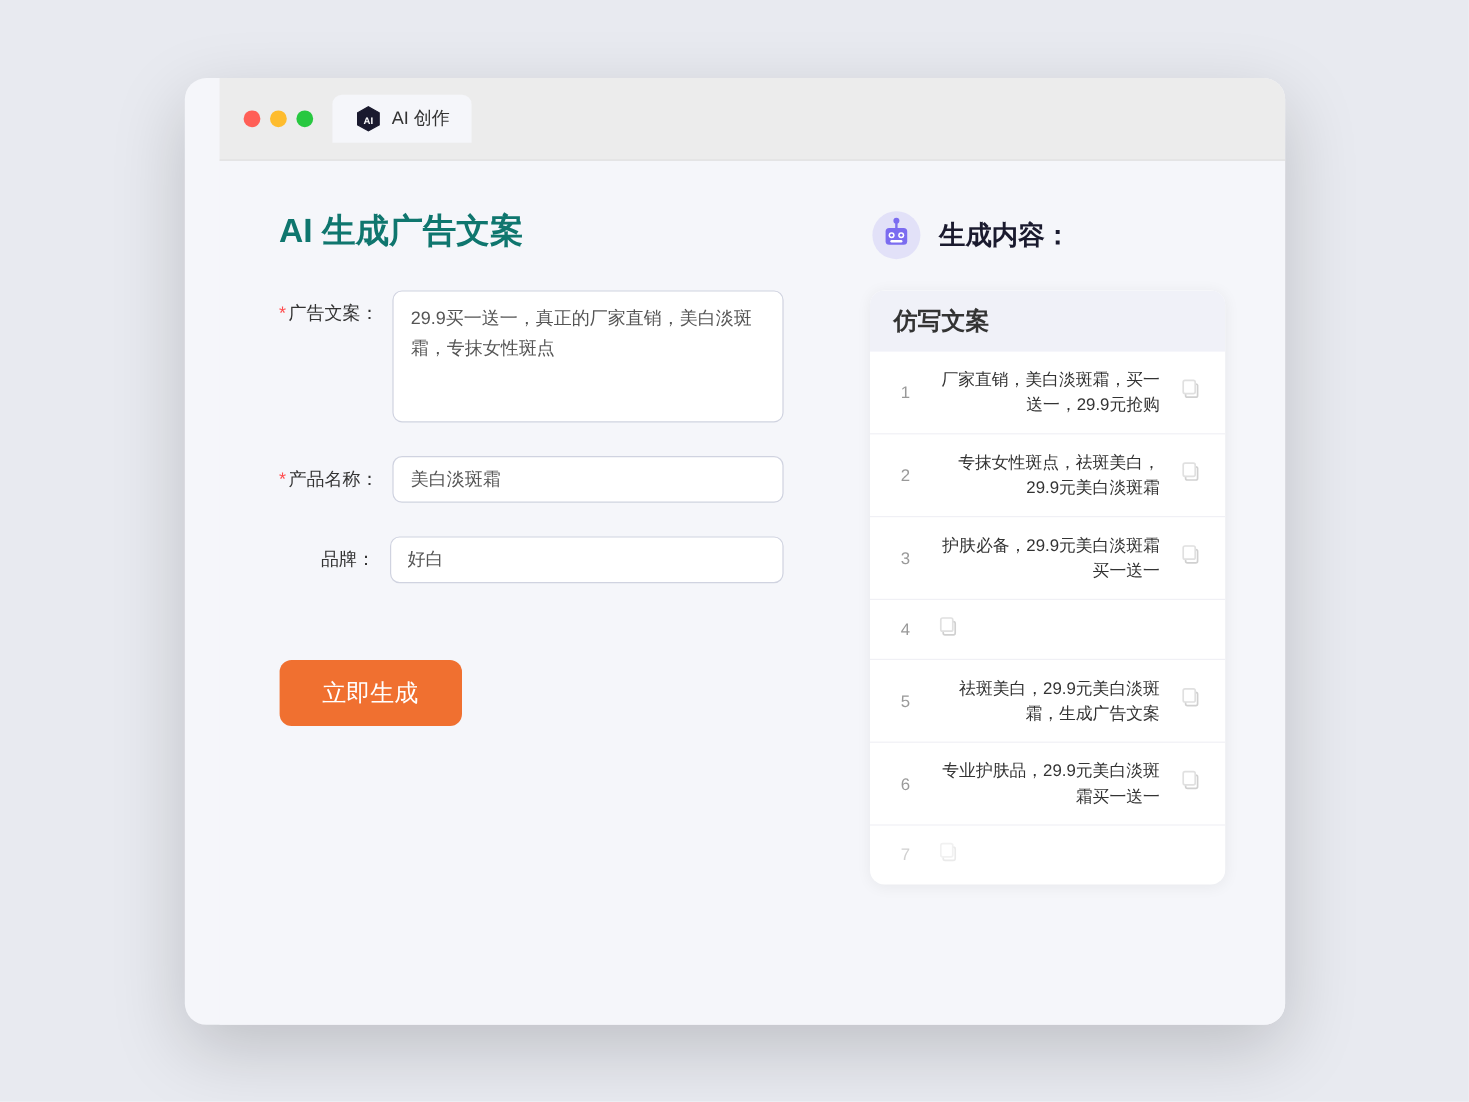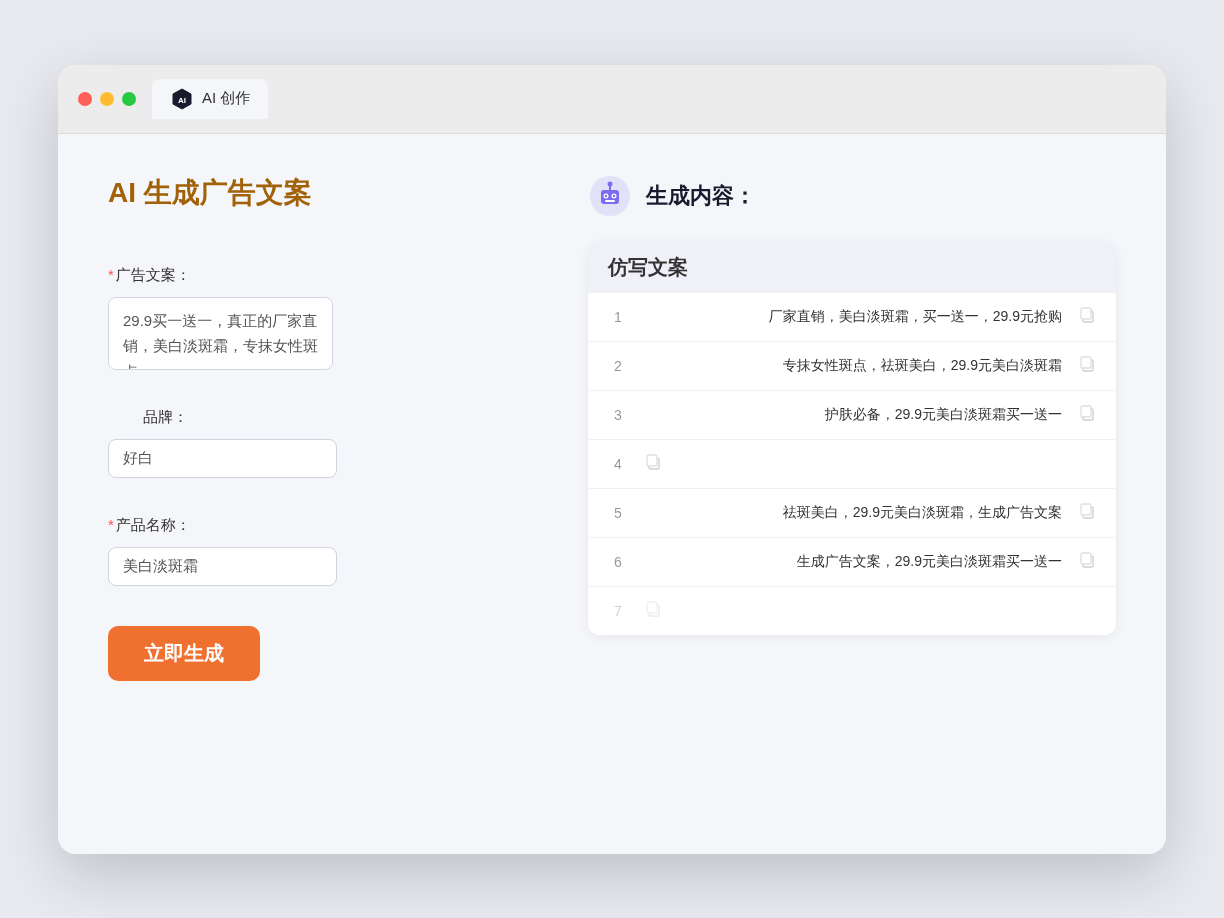--- a/index.html
+++ b/index.html
@@ -8,25 +8,26 @@
       width: 1224px;
       height: 918px;
       display: flex;
       align-items: center;
       justify-content: center;
       font-family: -apple-system, "PingFang SC", "Microsoft YaHei", sans-serif;
       overflow: hidden;
     }
 
     .browser-window {
-      width: 1108px;
+      width: 917px;
       background: #f5f6fa;
       border-radius: 18px;
       box-shadow: 0 20px 60px rgba(0,0,0,0.18);
       overflow: hidden;
+      padding-left: 29px;
     }
 
     .title-bar {
       background: #ececec;
       padding: 14px 20px;
       display: flex;
       align-items: center;
       gap: 16px;
       border-bottom: 1px solid #ddd;
     }
@@ -71,30 +72,29 @@
     }
 
     
     .left-panel {
       flex: 0 0 420px;
     }
 
     .page-title {
       font-size: 28px;
       font-weight: 700;
-      color: #a16207;
-      margin-bottom: 44px;
+      color: #0f766e;
+      margin-bottom: 30px;
     }
 
     .form-row {
       display: flex;
       align-items: flex-start;
       margin-bottom: 28px;
       gap: 12px;
-      flex-direction: column;
     }
 
     .form-label {
       font-size: 15px;
       color: #333;
       white-space: nowrap;
       padding-top: 10px;
       min-width: 80px;
       text-align: right;
     }
@@ -122,32 +122,33 @@
       line-height: 1.7;
     }
 
     .generate-btn {
       display: inline-flex;
       align-items: center;
       justify-content: center;
       background: #f07030;
       color: #fff;
       font-size: 20px;
-      font-weight: 700;
+      font-weight: 400;
       border: none;
       border-radius: 10px;
       padding: 14px 36px;
-      margin-top: 12px;
+      margin-top: 36px;
       cursor: pointer;
       font-family: inherit;
     }
 
     
     .right-panel {
       flex: 1;
+      margin-left: 12px;
     }
 
     .right-header {
       display: flex;
       align-items: center;
       gap: 14px;
       margin-bottom: 24px;
     }
 
     .robot-icon {
@@ -237,30 +238,30 @@
       
       <div class="form-row">
         <label class="form-label">
           <span class="required-mark">*</span><span>广告文案：</span>
         </label>
         <textarea class="form-input form-textarea" style="">29.9买一送一，真正的厂家直销，美白淡斑霜，专抹女性斑点</textarea>
       </div>
 
       
       <div class="form-row">
-        <label class="form-label">品牌：</label>
-        <input type="text" class="form-input" value="好白" style="">
-      </div>
-
-      
-      <div class="form-row">
         <label class="form-label">
           <span class="required-mark">*</span><span>产品名称：</span>
         </label>
         <input type="text" class="form-input" value="美白淡斑霜" style="">
+      </div>
+
+      
+      <div class="form-row">
+        <label class="form-label">品牌：</label>
+        <input type="text" class="form-input" value="好白" style="">
       </div>
 
       
       <button class="generate-btn">
         <span>立即生成</span>
       </button>
     </div>
 
     <div class="right-panel">
       <div class="right-header">
@@ -323,21 +324,21 @@
             <div class="table-row">
               <span class="row-num">5</span>
               <span class="row-text">祛斑美白，29.9元美白淡斑霜，生成广告文案</span>
               <span style="opacity: 0.45; cursor: pointer; font-size: 16px;"><svg width="18" height="18" viewBox="0 0 18 18" fill="none" xmlns="http://www.w3.org/2000/svg">
       <rect x="5" y="5" width="10" height="11" rx="1.5" stroke="#999" stroke-width="1.4" fill="none"></rect>
       <rect x="3" y="2" width="10" height="11" rx="1.5" stroke="#bbb" stroke-width="1.4" fill="white"></rect>
     </svg></span>
             </div>
             <div class="table-row">
               <span class="row-num">6</span>
-              <span class="row-text">生成广告文案，29.9元美白淡斑霜买一送一</span>
+              <span class="row-text">专业护肤品，29.9元美白淡斑霜买一送一</span>
               <span style="opacity: 0.45; cursor: pointer; font-size: 16px;"><svg width="18" height="18" viewBox="0 0 18 18" fill="none" xmlns="http://www.w3.org/2000/svg">
       <rect x="5" y="5" width="10" height="11" rx="1.5" stroke="#999" stroke-width="1.4" fill="none"></rect>
       <rect x="3" y="2" width="10" height="11" rx="1.5" stroke="#bbb" stroke-width="1.4" fill="white"></rect>
     </svg></span>
             </div>
             <div class="table-row dimmed">
               <span class="row-num">7</span>
               <span style="opacity: 0.45; cursor: pointer; font-size: 16px;"><svg width="18" height="18" viewBox="0 0 18 18" fill="none" xmlns="http://www.w3.org/2000/svg">
       <rect x="5" y="5" width="10" height="11" rx="1.5" stroke="#999" stroke-width="1.4" fill="none"></rect>
       <rect x="3" y="2" width="10" height="11" rx="1.5" stroke="#bbb" stroke-width="1.4" fill="white"></rect>

